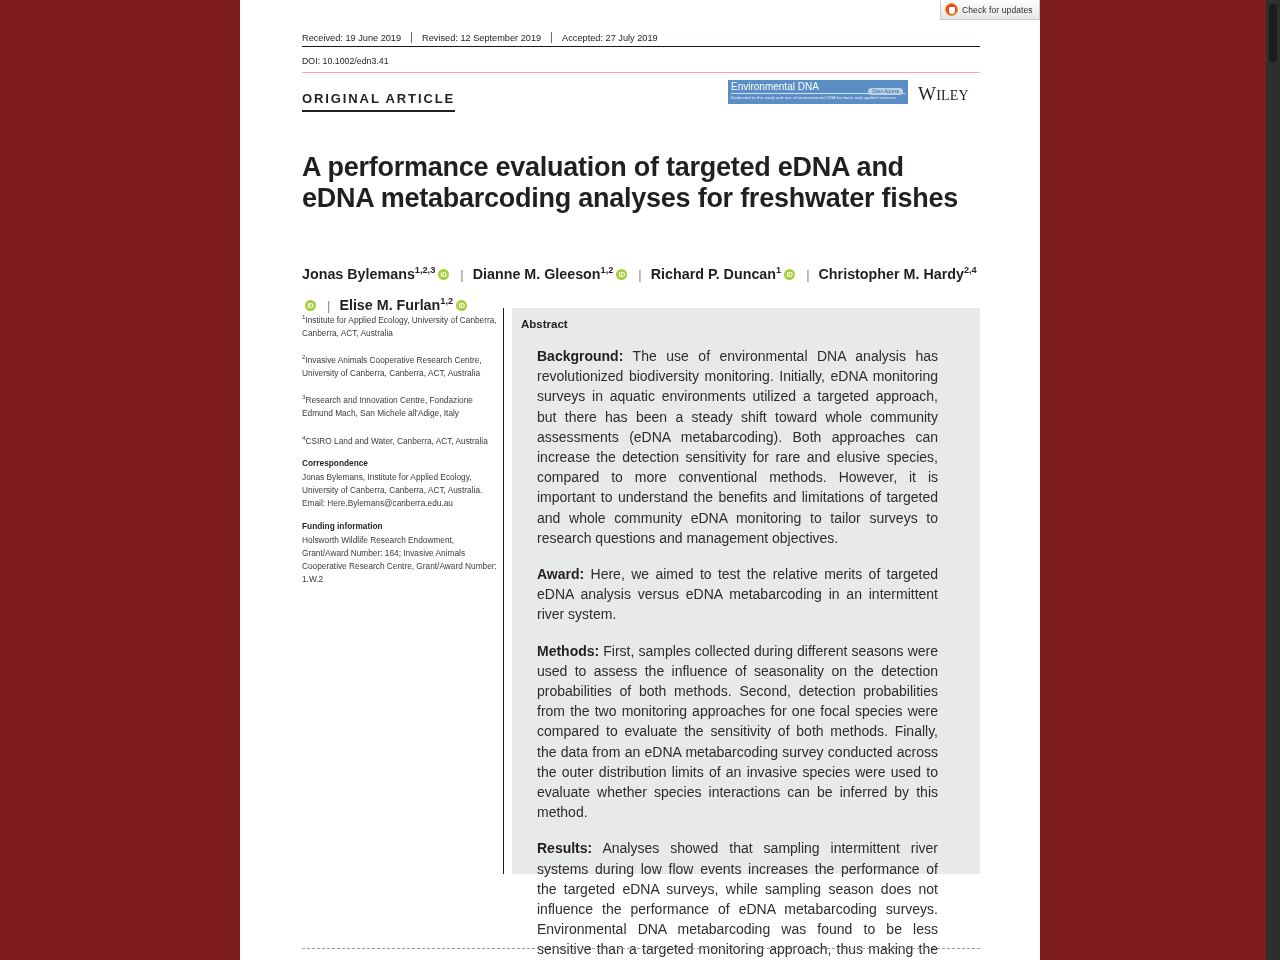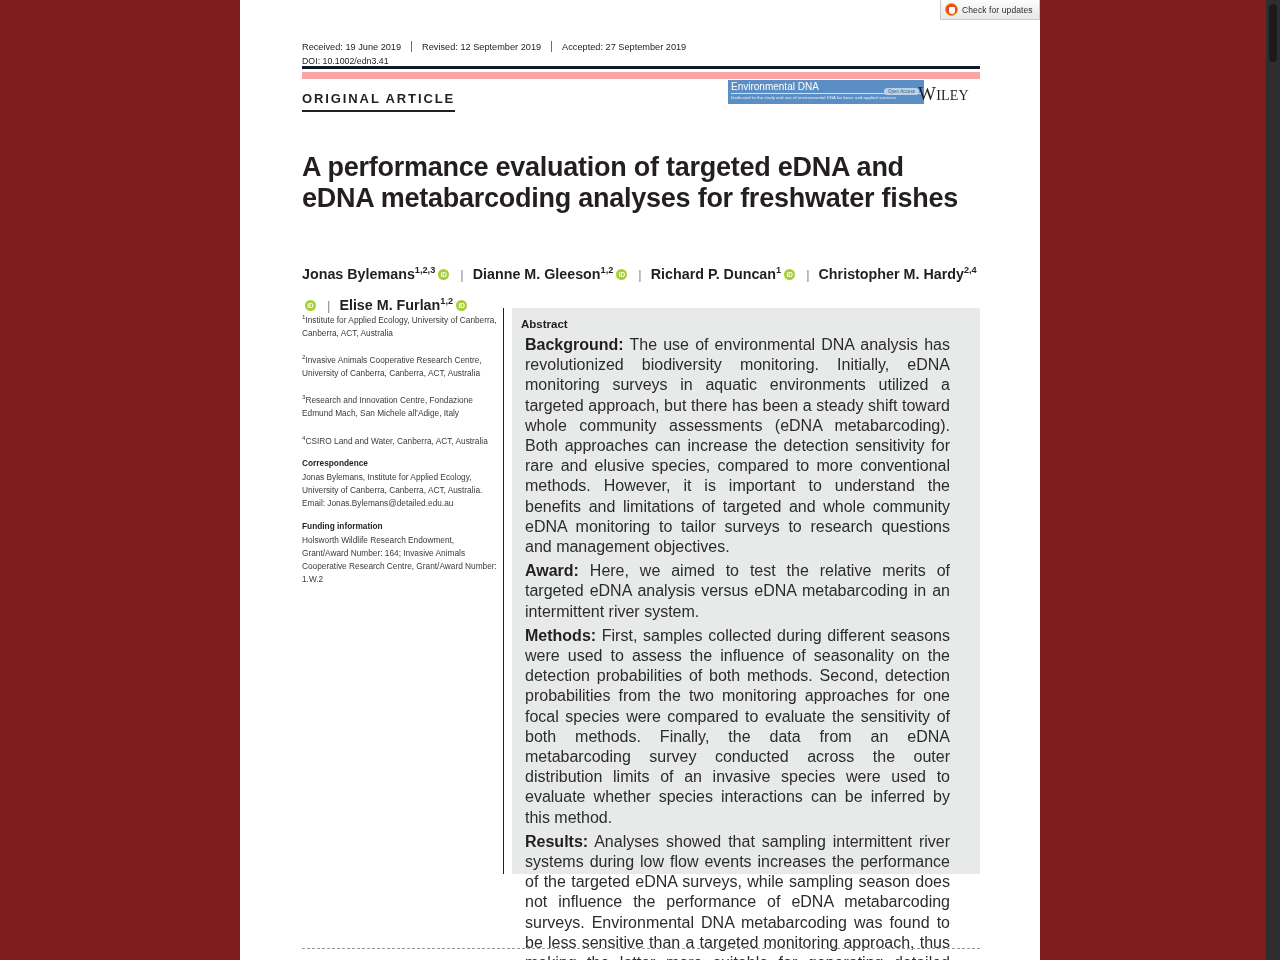--- a/index.html
+++ b/index.html
@@ -68,51 +68,51 @@
   #cfu .txt {
     font-size: 8.5px; color: #2c2c2c; white-space: nowrap;
     letter-spacing: .1px;
   }
 
   
   .col { position: absolute; left: 62px; width: 678px; }
 
   
   #history {
-    top: 41px;
-    border-bottom: 3px solid #0f172a;
-    padding-bottom: 14px;
+    top: 32px;
+    border-bottom: 1px solid #0f172a;
+    padding-bottom: 3px;
     display: flex; align-items: center;
   }
   #history .item {
     font-size: 9.2px; color: #1d1d1d; white-space: nowrap;
     padding: 0 10px;
   }
   #history .item:first-child { padding-left: 0; }
   #history .sep { width: 1px; height: 11px; background: #6d6d6d; }
 
   #doi {
     top: 56px;
     font-size: 8.8px; color: #1d1d1d;
-    border-bottom: 7px solid #fca5a5;
+    border-bottom: 1px solid #fca5a5;
     padding-bottom: 6px;
   }
 
   
   #typerow { top: 80px; height: 34px; }
   #arttype {
     position: absolute; left: 0; top: 11px;
     font-size: 13px; font-weight: bold; letter-spacing: 1.9px;
     color: #231f20;
     border-bottom: 2px solid #231f20;
     padding-bottom: 4px;
   }
   #journal-logo {
     position: absolute; left: 426px; top: 0;
-    width: 196px; height: 24px;
+    width: 180px; height: 24px;
     background: #5b8ec4;
     padding: 1px 3px 0 3px;
     overflow: hidden;
   }
   #journal-logo .jname {
     font-size: 10px; color: #ffffff; line-height: 11px;
     white-space: nowrap;
   }
   #journal-logo .rule {
     height: 1px; background: #cfe0f2; margin: 1px 0 1px 0;
@@ -194,22 +194,22 @@
     position: absolute; left: 272px; top: 308px;
     width: 468px; height: 566px;
     background: #e8e9e9;
     padding: 10px 26px 0 9px;
   }
   #abstract h2 {
     margin: 0 0 5px 0;
     font-size: 11.5px; font-weight: bold; color: #231f20;
   }
   #abstract p {
-    margin: 4px;
-    font-size: 16px; color: #2c2c2c;
+    margin: 16px;
+    font-size: 14px; color: #2c2c2c;
     line-height: 20.2px;
     text-align: justify;
   }
   #abstract p b { color: #231f20; }
   #kw-head {
     margin-top: 20px;
     font-size: 8.6px; font-weight: bold; letter-spacing: 1.3px;
     color: #231f20;
   }
   #kw-list {
@@ -240,21 +240,21 @@
     <div id="cfu">
       <span class="glyph"></span>
       <span class="txt">Check for updates</span>
     </div>
 
     <div class="col" id="history">
       <span class="item">Received: 19 June 2019</span>
       <span class="sep"></span>
       <span class="item">Revised: 12 September 2019</span>
       <span class="sep"></span>
-      <span class="item">Accepted: 27 September 2019</span>
+      <span class="item">Accepted: 27 July 2019</span>
     </div>
 
     <div class="col" id="doi">DOI: 10.1002/edn3.41</div>
 
     <div class="col" id="typerow">
       <div id="arttype">ORIGINAL ARTICLE</div>
 
       <div id="journal-logo">
         <div class="jname">Environmental DNA</div>
         <div class="rule">
@@ -274,21 +274,21 @@
       <div id="affils">
           <p><sup>1</sup>Institute for Applied Ecology, University of Canberra, Canberra, ACT, Australia</p>
           <p><sup>2</sup>Invasive Animals Cooperative Research Centre, University of Canberra, Canberra, ACT, Australia</p>
           <p><sup>3</sup>Research and Innovation Centre, Fondazione Edmund Mach, San Michele all'Adige, Italy</p>
           <p><sup>4</sup>CSIRO Land and Water, Canberra, ACT, Australia</p>
         </div>
 
       <p>
         <span class="hdr">Correspondence</span><br>
         <span>Jonas Bylemans, Institute for Applied Ecology, University of Canberra, Canberra, ACT, Australia.</span><br>
-        <span>Email: Jonas.Bylemans@detailed.edu.au</span>
+        <span>Email: Here.Bylemans@canberra.edu.au</span>
       </p>
 
       <p>
         <span class="hdr">Funding information</span><br>
         <span>Holsworth Wildlife Research Endowment, Grant/Award Number: 164; Invasive Animals Cooperative Research Centre, Grant/Award Number: 1.W.2</span>
       </p>
     </div>
 
     <div id="abs-rule"></div>
 

